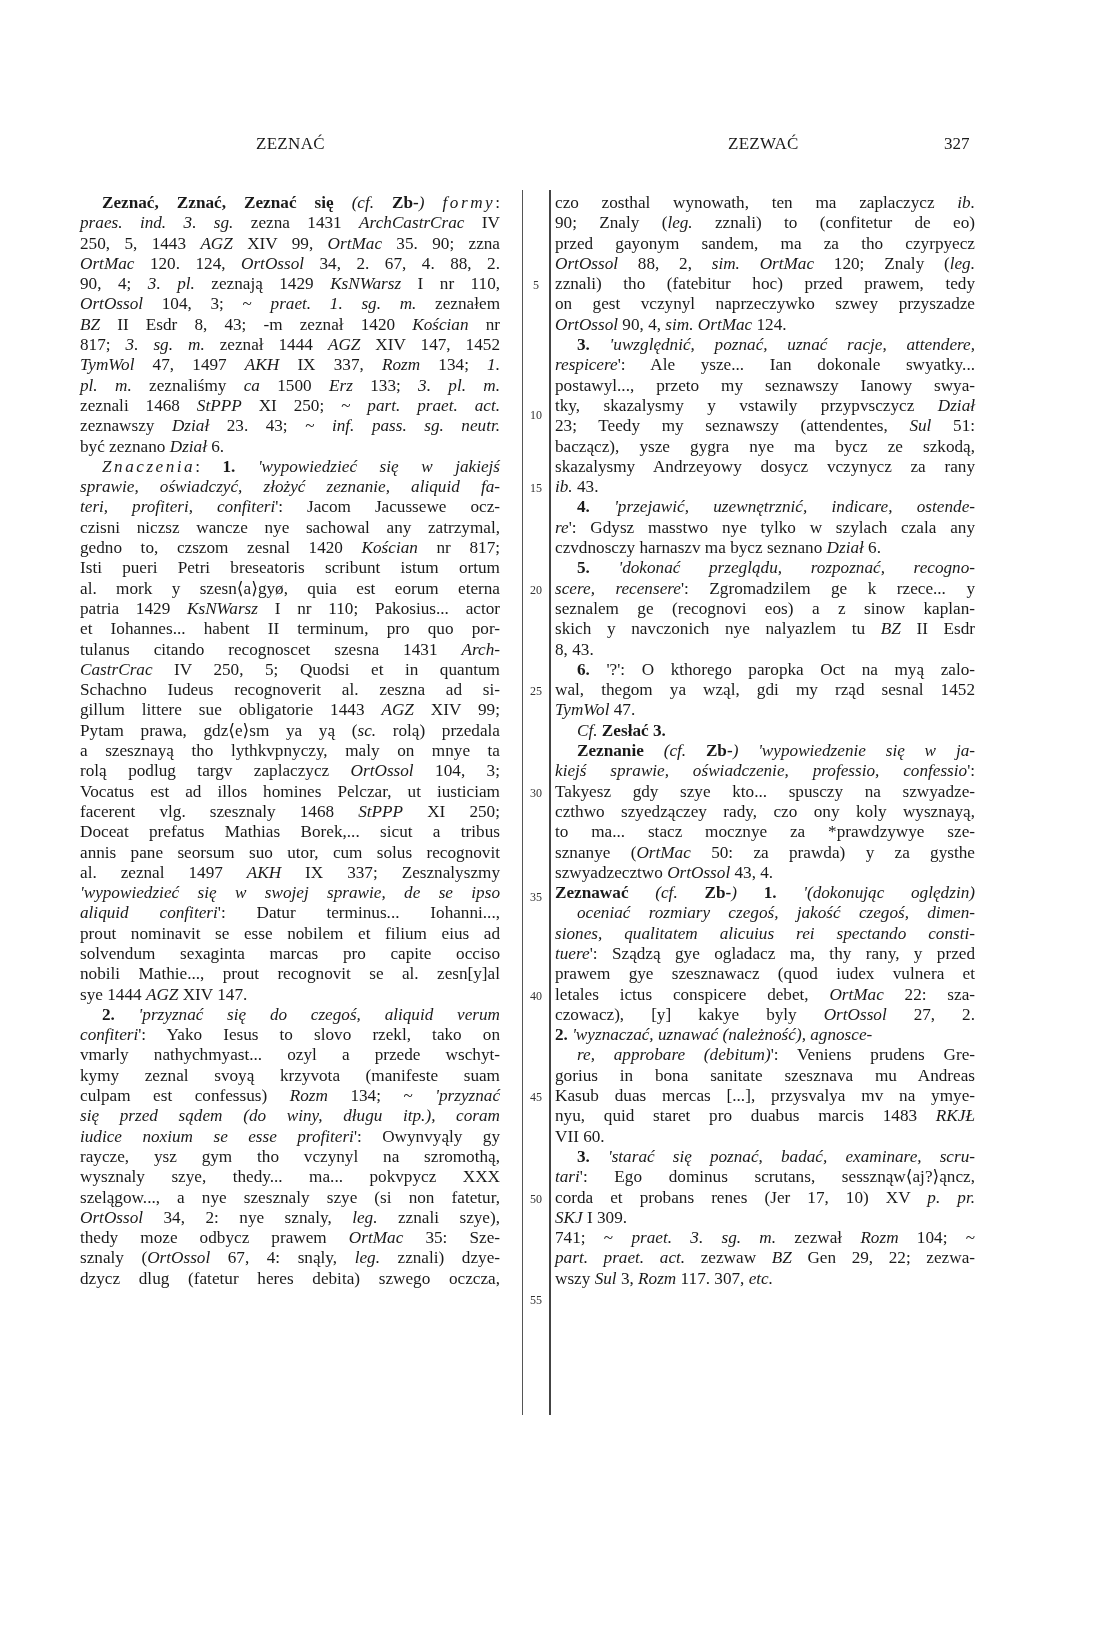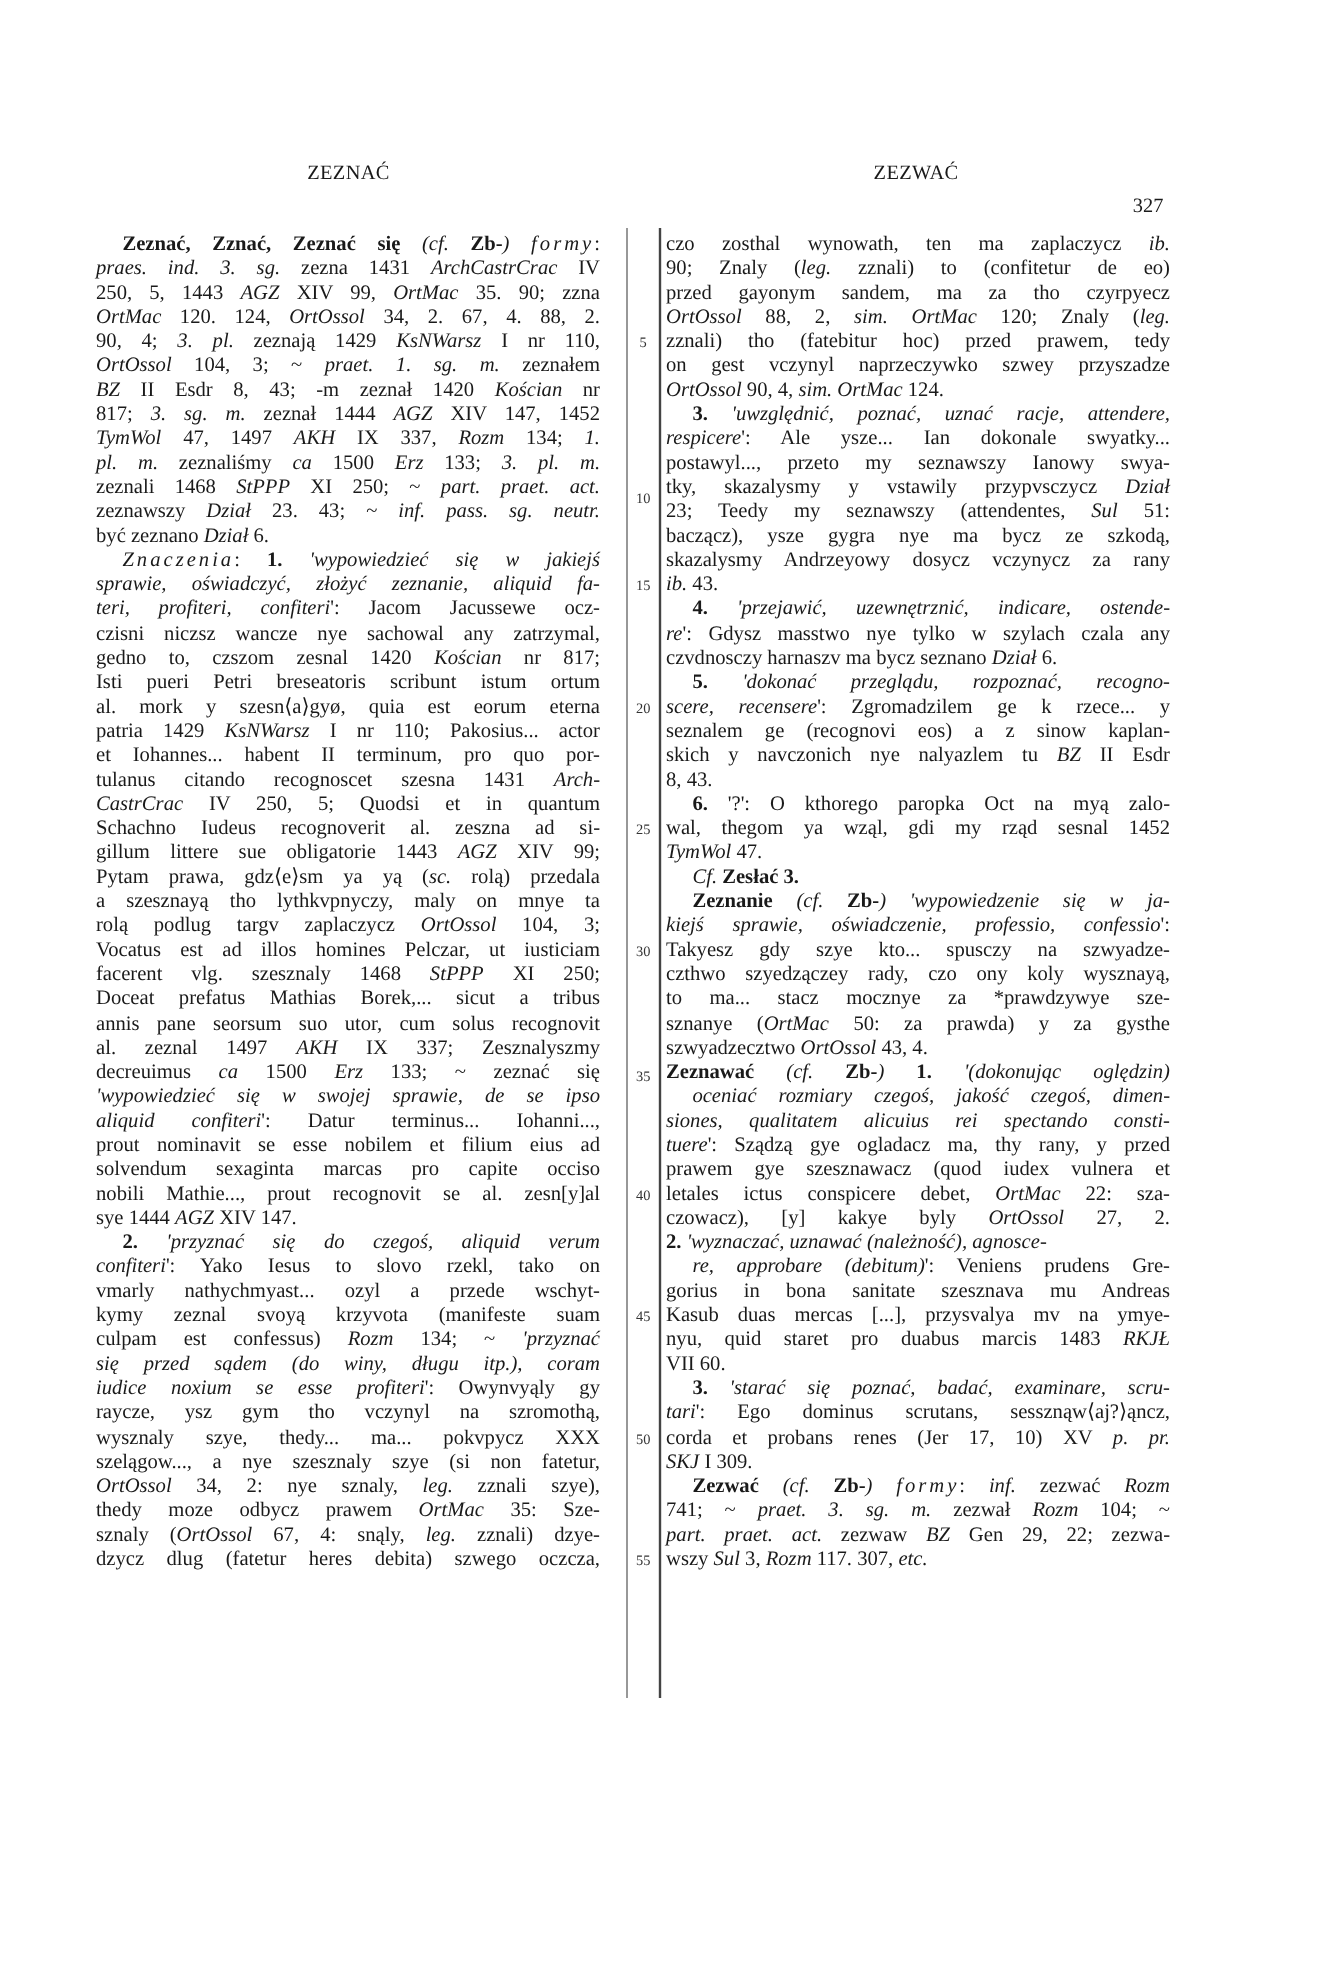--- a/index.html
+++ b/index.html
@@ -4,21 +4,21 @@
 <style>
   html, body { margin: 0; padding: 0; background: #ffffff; }
   body {
     width: 1110px; height: 1644px; position: relative; overflow: hidden;
     font-family: "Liberation Serif", "DejaVu Serif", serif;
     color: #1a1a1a;
   }
   .page-header { position: absolute; top: 134px; left: 0; width: 932px; height: 24px; font-size: 17px; }
   .hdr-left  { position: absolute; left: 256px; top: 0; letter-spacing: 0.3px; }
   .hdr-right { position: absolute; left: 728px; top: 0; letter-spacing: 0.3px; }
-  .hdr-num   { position: absolute; left: 944px; top: 0; margin-top: 28px; }
+  .hdr-num   { position: absolute; left: 944px; top: 0; }
 
   .col {
     position: absolute; top: 193px; width: 420px;
     font-size: 17.2px; line-height: 20.3px;
     text-align: justify; hyphens: manual;
   }
   .col-left  { left: 80px; }
   .col-right { left: 555px; width: 420px; }
   .line { display: block; white-space: nowrap; text-align: justify; text-align-last: justify; height: 20.3px; }
   .line.last { text-align-last: left; }
@@ -67,21 +67,20 @@
     <span class="line"><span>Schachno Iudeus recognoverit al. zeszna ad si-</span></span>
     <span class="line"><span>gillum littere sue obligatorie 1443 </span><i>AGZ</i><span> XIV 99;</span></span>
     <span class="line"><span>Pytam prawa, gdz⟨e⟩sm ya yą (</span><i>sc.</i><span> rolą) przedala</span></span>
     <span class="line"><span>a szesznayą tho lythkvpnyczy, maly on mnye ta</span></span>
     <span class="line"><span>rolą podlug targv zaplaczycz </span><i>OrtOssol</i><span> 104, 3;</span></span>
     <span class="line"><span>Vocatus est ad illos homines Pelczar, ut iusticiam</span></span>
     <span class="line"><span>facerent vlg. szesznaly 1468 </span><i>StPPP</i><span> XI 250;</span></span>
     <span class="line"><span>Doceat prefatus Mathias Borek,... sicut a tribus</span></span>
     <span class="line"><span>annis pane seorsum suo utor, cum solus recognovit</span></span>
     <span class="line"><span>al. zeznal 1497 </span><i>AKH</i><span> IX 337; Zesznalyszmy</span></span>
-    <span class="line"><span>decreuimus </span><i>ca</i><span> 1500 </span><i>Erz</i><span> 133;  ~  zeznać się</span></span>
     <span class="line"><i>'wypowiedzieć się w swojej sprawie, de se ipso</i></span>
     <span class="line"><i>aliquid confiteri</i><span>': Datur terminus... Iohanni...,</span></span>
     <span class="line"><span>prout nominavit se esse nobilem et filium eius ad</span></span>
     <span class="line"><span>solvendum sexaginta marcas pro capite occiso</span></span>
     <span class="line"><span>nobili Mathie..., prout recognovit se al. zesn[y]al</span></span>
     <span class="line last"><span>sye 1444 </span><i>AGZ</i><span> XIV 147.</span></span>
     <span class="line indent"><b>2. </b><i>'przyznać się do czegoś, aliquid verum</i></span>
     <span class="line"><i>confiteri</i><span>': Yako Iesus to slovo rzekl, tako on</span></span>
     <span class="line"><span>vmarly nathychmyast... ozyl a przede wschyt-</span></span>
     <span class="line"><span>kymy zeznal svoyą krzyvota (manifeste suam</span></span>
@@ -156,17 +155,16 @@
     <span class="line last"><b>2. </b><i>'wyznaczać, uznawać (należność), agnosce-</i></span>
     <span class="line indent"><i>re, approbare (debitum)</i><span>': Veniens prudens Gre-</span></span>
     <span class="line"><span>gorius in bona sanitate szesznava mu Andreas</span></span>
     <span class="line"><span>Kasub duas mercas [...], przysvalya mv na ymye-</span></span>
     <span class="line"><span>nyu, quid staret pro duabus marcis 1483 </span><i>RKJŁ</i></span>
     <span class="line last"><span>VII 60.</span></span>
     <span class="line indent"><b>3. </b><i>'starać się poznać, badać, examinare, scru-</i></span>
     <span class="line"><i>tari</i><span>': Ego dominus scrutans, sessznąw⟨aj?⟩ąncz,</span></span>
     <span class="line"><span>corda et probans renes (Jer 17, 10) XV </span><i>p. pr.</i></span>
     <span class="line last"><i>SKJ</i><span> I 309.</span></span>
-    <span class="line indent"><b>Zezwać </b><i>(cf. </i><b>Zb-</b><i>) </i><span class="sp">formy</span><span>: </span><i>inf.</i><span> zezwać </span><i>Rozm</i></span>
     <span class="line"><span>741;  ~  </span><i>praet. 3. sg. m.</i><span> zezwał </span><i>Rozm</i><span> 104;  ~</span></span>
     <span class="line"><i>part. praet. act.</i><span> zezwaw </span><i>BZ</i><span> Gen 29, 22; zezwa-</span></span>
     <span class="line last"><span>wszy </span><i>Sul</i><span> 3, </span><i>Rozm</i><span> 117. 307, </span><i>etc.</i></span>
   </div>
 
 </body></html>

